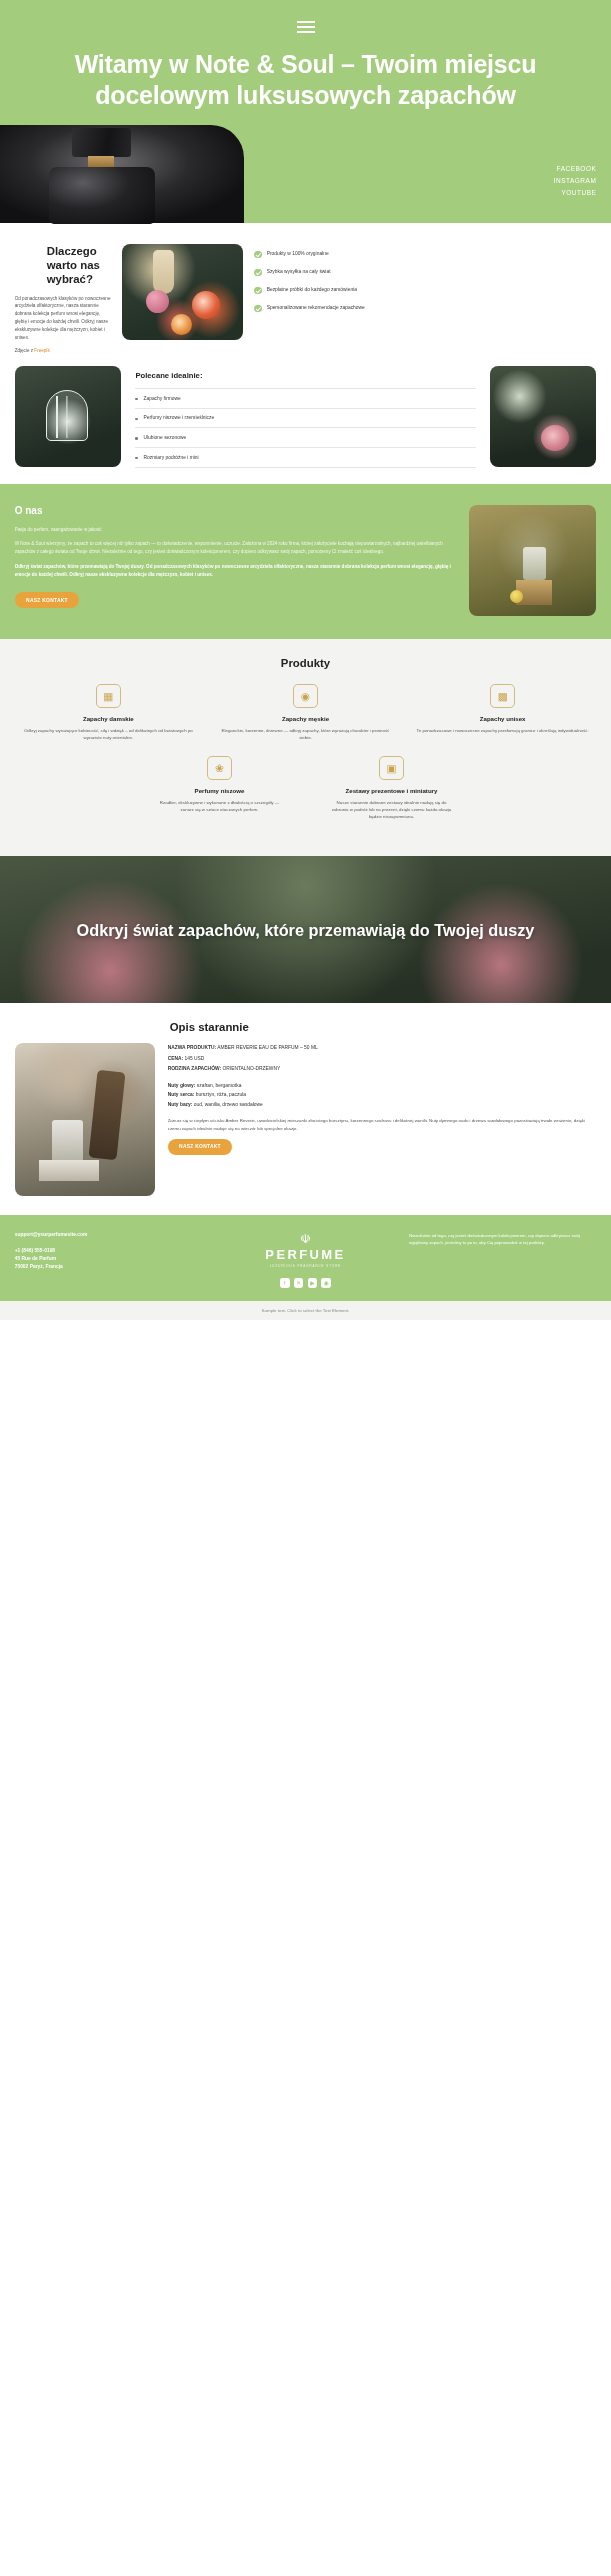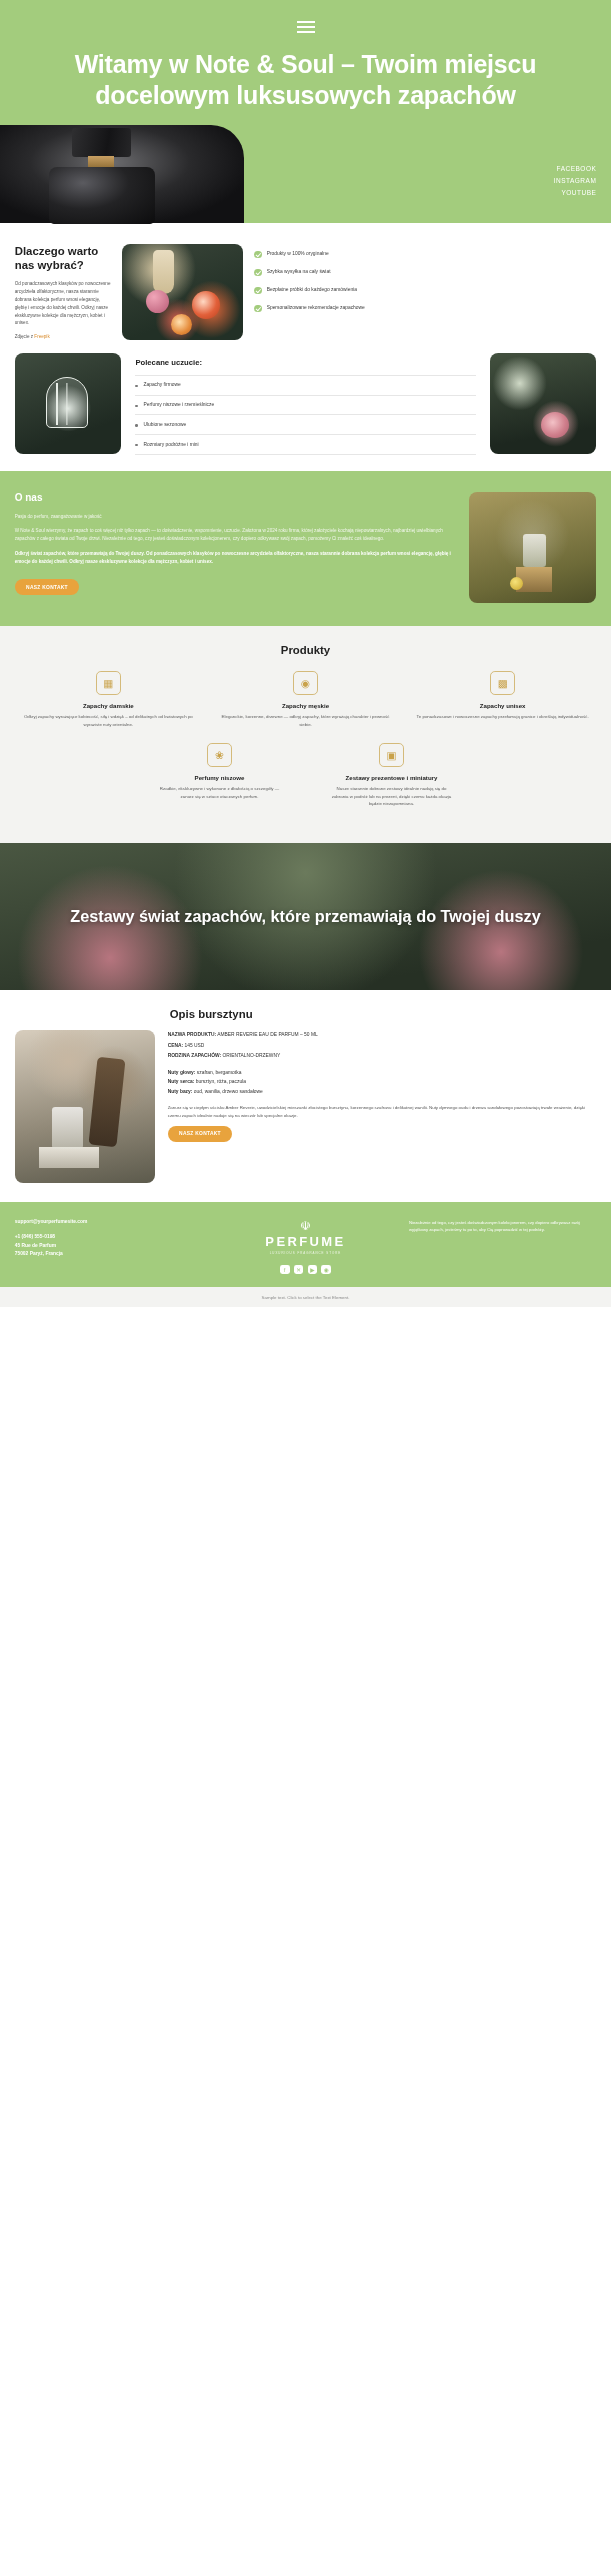--- a/index.html
+++ b/index.html
@@ -91,20 +91,21 @@
     padding: 21px 14.7px 16.3px 14.7px;
   }
   .why-row { display: flex; gap: 11.4px; }
   .why-col-left { width: 96px; flex: none; }
   .why-title {
     font-size: 11.4px;
     font-weight: bold;
     line-height: 1.25;
     margin-bottom: 8.1px;
     color: #222;
+    margin-left: 32px;
   }
   .why-text {
     font-size: 4.6px;
     line-height: 1.7;
     color: #555;
     margin-bottom: 6.5px;
   }
   .why-credit { font-size: 4.6px; color: #555; }
   .why-credit a { color: #d98b2b; text-decoration: none; }
   .why-photo {
@@ -407,21 +408,21 @@
           <span class="txt">Spersonalizowane rekomendacje zapachowe</span>
         </div>
       </div>
     </div>
 
     <div class="why-row2">
       <div class="collage-left">
         <div class="cage"></div>
       </div>
       <div class="collage-mid">
-        <h3>Polecane uczucie:</h3>
+        <h3>Polecane idealnie:</h3>
         <div class="coll-item">Zapachy firmowe</div>
         <div class="coll-item">Perfumy niszowe i rzemieślnicze</div>
         <div class="coll-item">Ulubione sezonowe</div>
         <div class="coll-item">Rozmiary podróżne i mini</div>
       </div>
       <div class="collage-right">
         <div class="rose"></div>
       </div>
     </div>
   </section>
@@ -468,25 +469,25 @@
       </div>
       <div class="cat narrow">
         <div class="cat-icon">▣</div>
         <h4>Zestawy prezentowe i miniatury</h4>
         <p>Nasze starannie dobrane zestawy idealnie nadają się do zabrania w podróż lub na prezent, dzięki czemu każda okazja będzie niezapomniana.</p>
       </div>
     </div>
   </section>
 
   <section class="banner">
-    <h2>Zestawy świat zapachów, które przemawiają do Twojej duszy</h2>
+    <h2>Odkryj świat zapachów, które przemawiają do Twojej duszy</h2>
   </section>
 
   <section class="product">
-    <h2 class="product-head">Opis bursztynu</h2>
+    <h2 class="product-head">Opis starannie</h2>
     <div class="product-row">
       <div class="product-photo">
         <div class="wood"></div>
         <div class="p-base"></div>
         <div class="p-bottle"></div>
       </div>
       <div class="product-info">
         <div class="spec">
           <b>NAZWA PRODUKTU:</b>
           <span>AMBER REVERIE EAU DE PARFUM – 50 ML</span>

